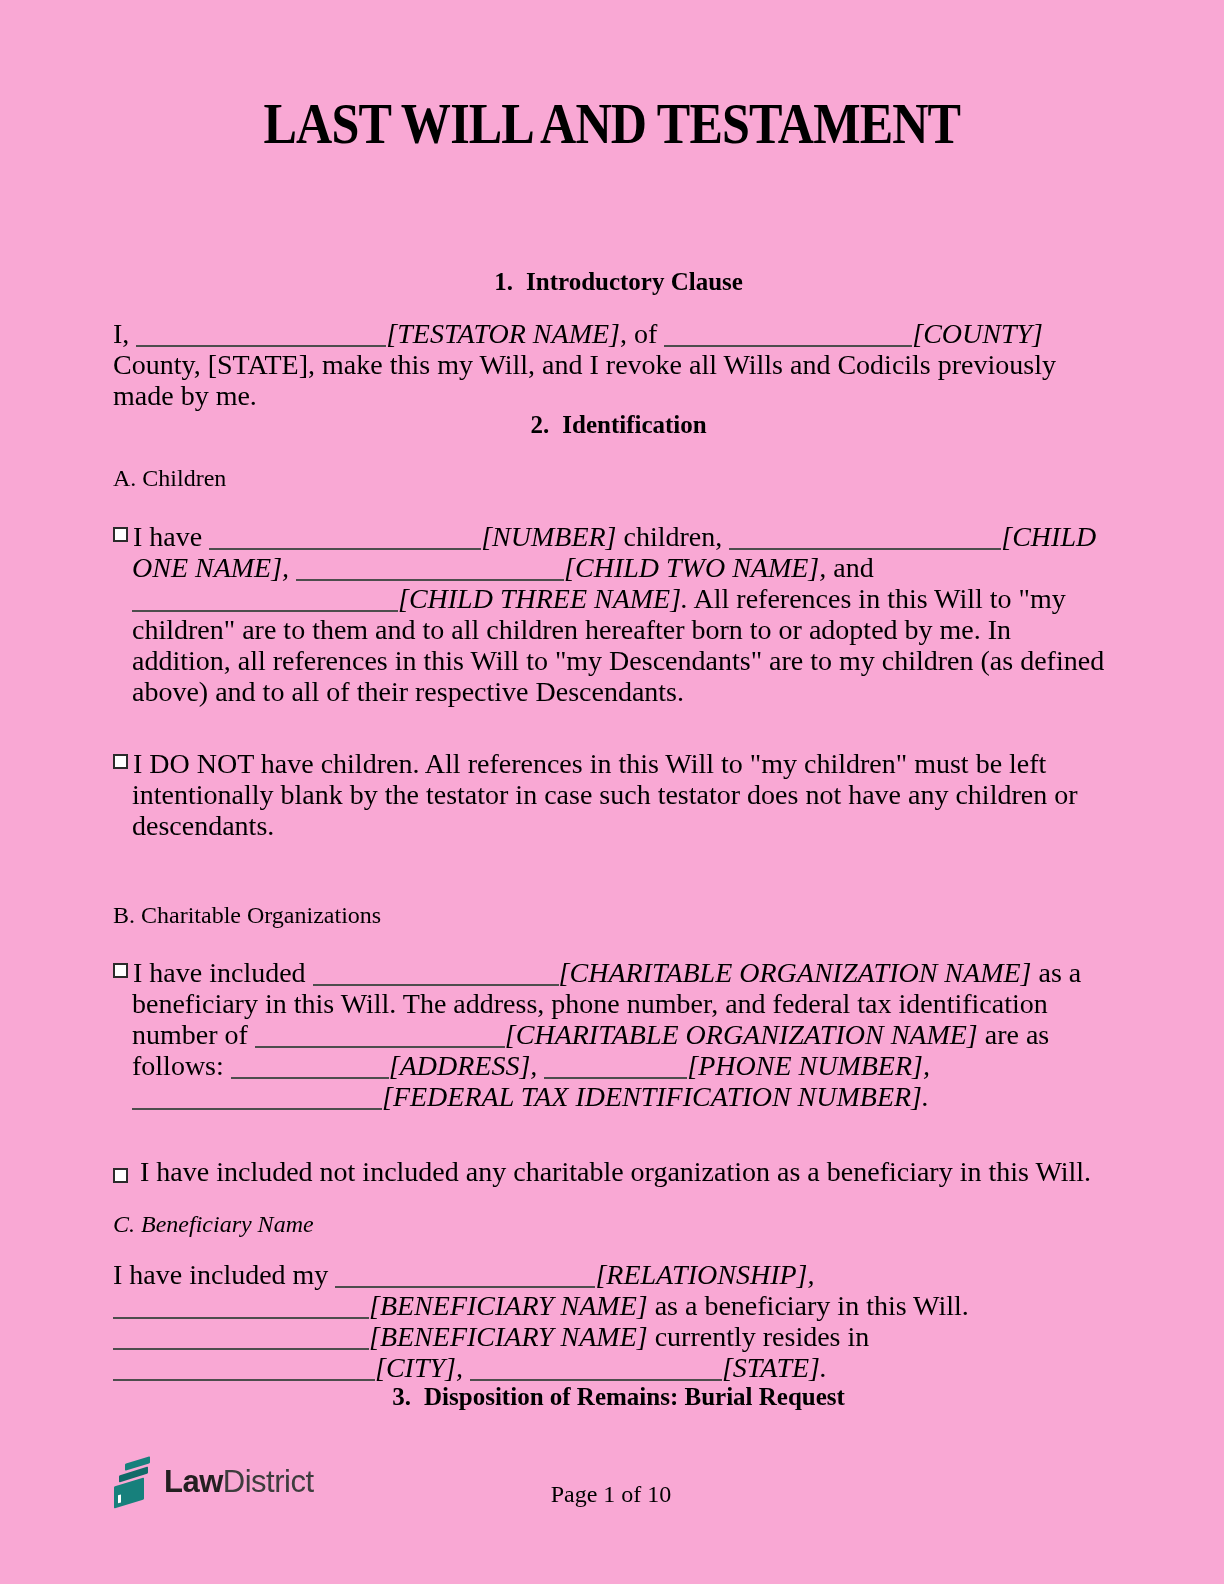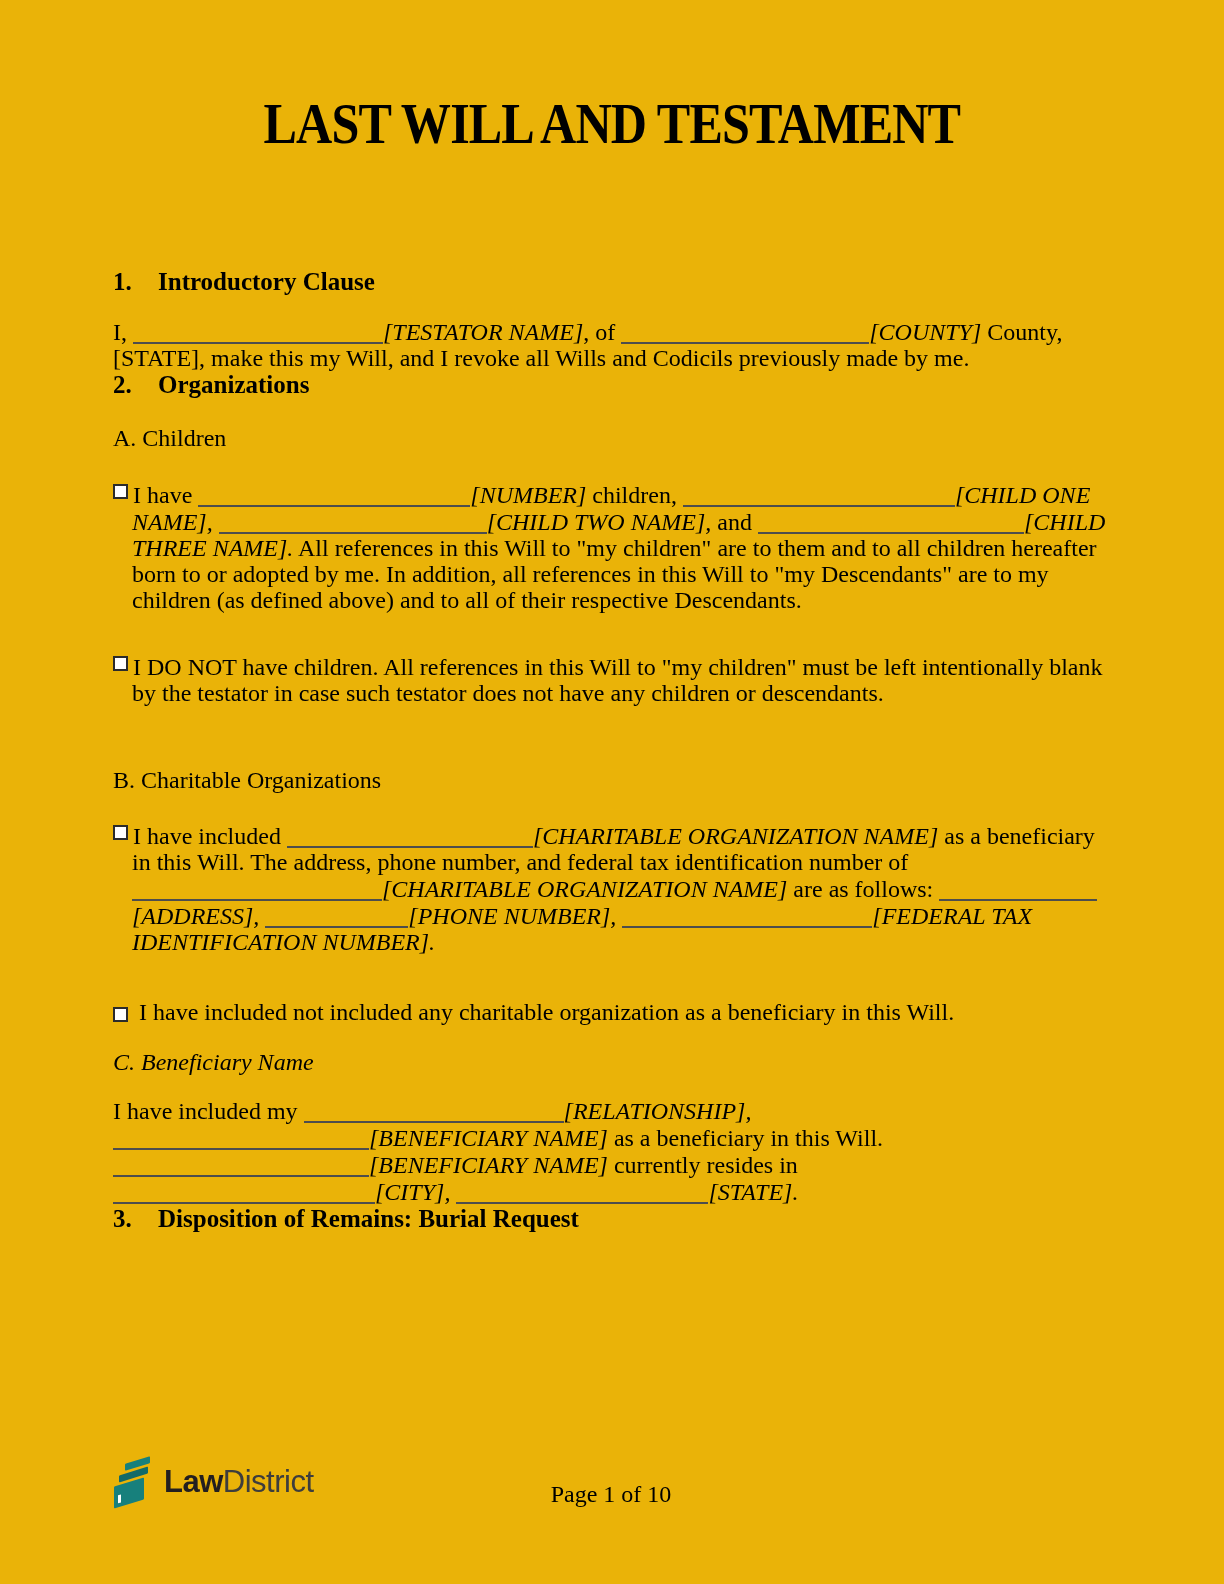--- a/index.html
+++ b/index.html
@@ -1,38 +1,38 @@
 <!DOCTYPE html>
 <html><head>
 <meta charset="utf-8">
 <style>
   html,body { margin:0; padding:0; background:#ffffff; }
   .page {
     position:relative;
     width:1224px; height:1584px;
-    background:#eab308;
+    background:#f9a8d4;
     font-family:"Liberation Serif", serif;
     color:#000000;
     overflow:hidden;
     box-sizing:border-box;
     padding:96px 113px 0 113px;
   }
   h1.doc-title {
     margin:0 0 116px 0;
     text-align:center;
     font-size:57px; line-height:56px; font-weight:bold;
     white-space:nowrap;
   }
   h1.doc-title .title-inner { display:inline-block; transform:scaleX(0.88); transform-origin:center; letter-spacing:-1px; }
   h2.sec-heading {
-    margin:0; font-size:25px; line-height:28px; font-weight:bold;
+    margin:0; font-size:25px; line-height:28px; font-weight:bold;text-align:center;
   }
   h2.sec-heading .num { display:inline-block; width:45px; }
   p { margin:0; }
-  .body { font-size:24px; line-height:26px; }
+  .body { font-size:28px; line-height:31px; }
   .sub  { font-size:24px; line-height:27.5px; }
   .ph { font-style:italic; }
   .blank {
     display:inline-block;
     height:24px;
     border-bottom:2px solid #4d4d4d;
     vertical-align:-4px;
   }
   .checkbox {
     display:inline-block;
@@ -82,21 +82,21 @@
 <div class="page">
 
   <h1 class="doc-title"><span class="title-inner">LAST WILL AND TESTAMENT</span></h1>
 
   <section>
     <h2 class="sec-heading"><span class="num">1.</span><span>Introductory Clause</span></h2>
     <p class="body mb-h1para"><span class="txt">I, </span><span class="blank" style="width: 250px;"></span><span class="ph">[TESTATOR NAME]</span><span class="txt">, of </span><span class="blank" style="width: 248px;"></span><span class="ph">[COUNTY]</span><span class="txt"> County, [STATE], make this my Will, and I revoke all Wills and Codicils previously made by me.</span></p>
   </section>
 
   <section>
-    <h2 class="sec-heading mt-sec2"><span class="num">2.</span><span>Organizations</span></h2>
+    <h2 class="sec-heading mt-sec2"><span class="num">2.</span><span>Identification</span></h2>
 
     <p class="sub mt-subA">A. Children</p>
     <p class="body cbpara mt-children"><span class="checkbox"></span><span class="txt">I have </span><span class="blank" style="width: 272px;"></span><span class="ph">[NUMBER]</span><span class="txt"> children, </span><span class="blank" style="width: 272px;"></span><span class="ph">[CHILD ONE NAME],</span><span class="txt"> </span><span class="blank" style="width: 268px;"></span><span class="ph">[CHILD TWO NAME],</span><span class="txt"> and </span><span class="blank" style="width: 266px;"></span><span class="ph">[CHILD THREE NAME].</span><span class="txt"> All references in this Will to "my children" are to them and to all children hereafter born to or adopted by me. In addition, all references in this Will to "my Descendants" are to my children (as defined above) and to all of their respective Descendants.</span></p>
     <p class="body cbpara mt-donot"><span class="checkbox"></span><span class="txt">I DO NOT have children. All references in this Will to "my children" must be left intentionally blank by the testator in case such testator does not have any children or descendants.</span></p>
 
     <p class="sub mt-subB">B. Charitable Organizations</p>
     <p class="body cbpara mt-charit"><span class="checkbox"></span><span class="txt">I have included </span><span class="blank" style="width: 246px;"></span><span class="ph">[CHARITABLE ORGANIZATION NAME]</span><span class="txt"> as a beneficiary in this Will. The address, phone number, and federal tax identification number of </span><span class="blank" style="width: 250px;"></span><span class="ph">[CHARITABLE ORGANIZATION NAME]</span><span class="txt"> are as follows: </span><span class="blank" style="width: 158px;"></span><span class="ph">[ADDRESS],</span><span class="txt"> </span><span class="blank" style="width: 143px;"></span><span class="ph">[PHONE NUMBER],</span><span class="txt"> </span><span class="blank" style="width: 250px;"></span><span class="ph">[FEDERAL TAX IDENTIFICATION NUMBER].</span></p>
     <p class="body cbline mt-cbline"><span class="checkbox"></span><span class="txt"> I have included not included any charitable organization as a beneficiary in this Will.</span></p>
 
     <p class="sub mt-subC">C. Beneficiary Name</p>

